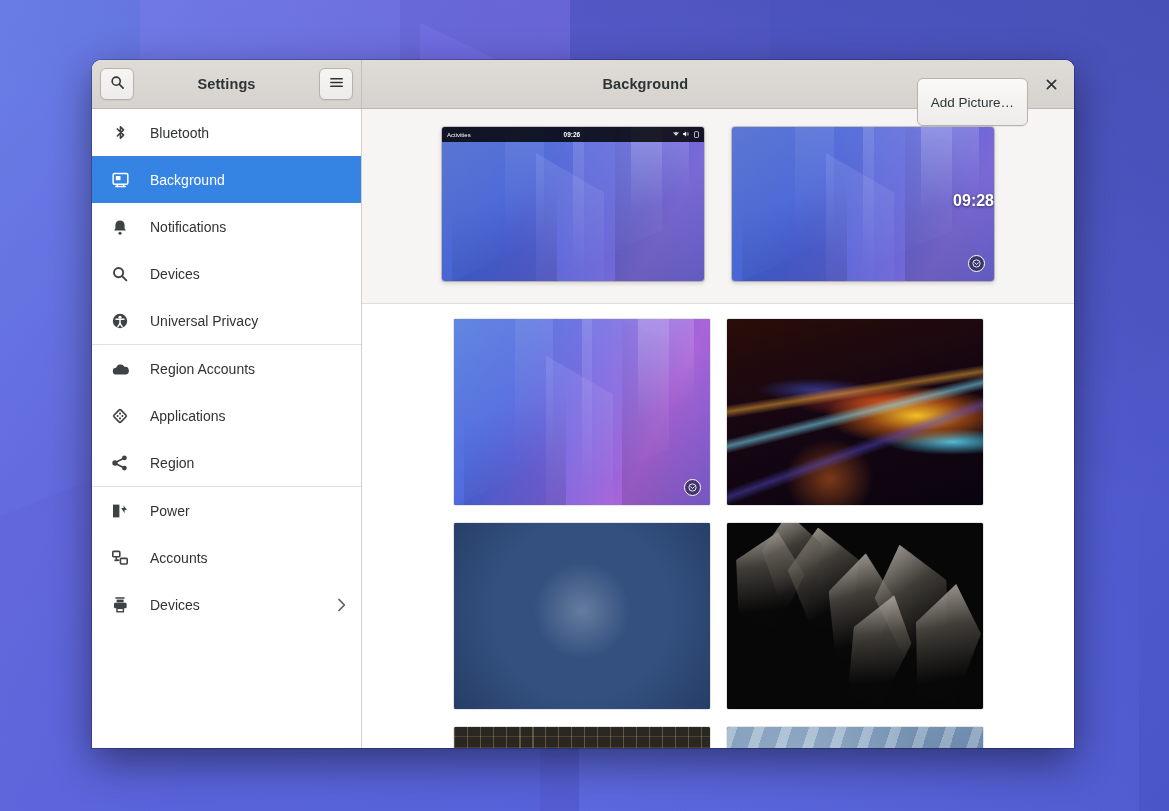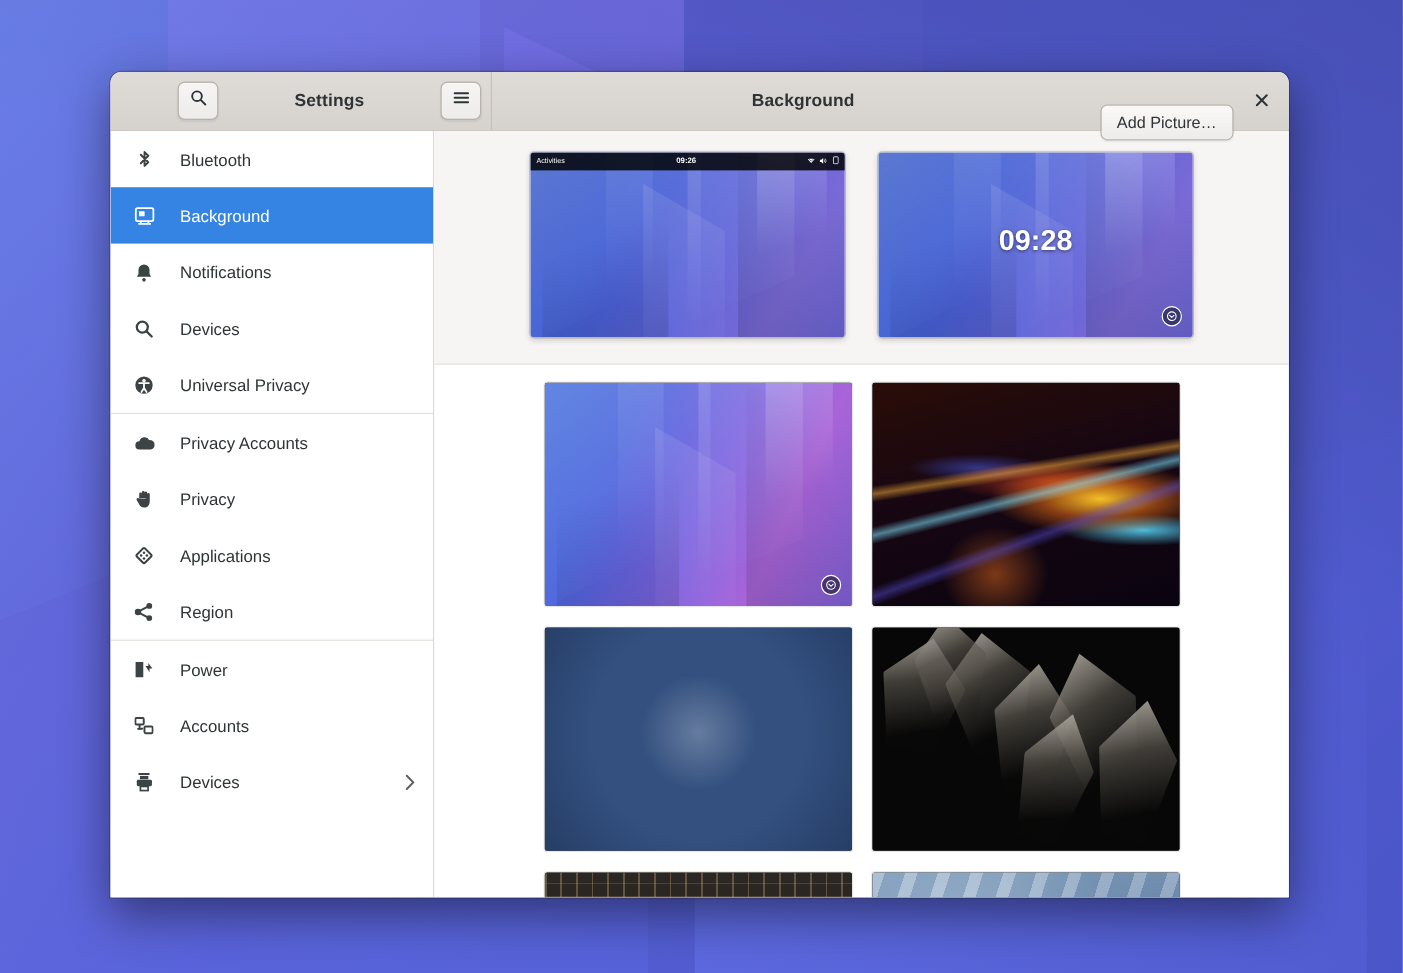--- a/index.html
+++ b/index.html
@@ -69,21 +69,20 @@
   }
 
   
   .headerbar {
     display: flex;
     height: 48px;
     min-height: 48px;
     background: linear-gradient(180deg, #dfdcd8 0%, #d6d2cd 100%);
     border-bottom: 1px solid #bfb8b0;
     align-items: center;
-    padding-left: 48px;
   }
   .hb-left {
     width: 270px;
     min-width: 270px;
     height: 100%;
     display: flex;
     align-items: center;
     padding: 0 8px;
     box-sizing: border-box;
     border-right: 1px solid #c6c0b9;
@@ -112,21 +111,21 @@
     background: linear-gradient(180deg, #f6f5f4 0%, #eeecea 100%);
     border: 1px solid #b9b2ab;
     box-shadow: 0 1px 1px rgba(0,0,0,0.06);
     display: flex;
     align-items: center;
     justify-content: center;
     cursor: pointer;
     box-sizing: border-box;
   }
   .btn-text {
-    height: 30px;
+    height: 48px;
     border-radius: 6px;
     background: linear-gradient(180deg, #faf9f8 0%, #eeecea 100%);
     border: 1px solid #b9b2ab;
     box-shadow: 0 1px 1px rgba(0,0,0,0.06);
     display: flex;
     align-items: center;
     justify-content: center;
     padding: 0 13px;
     font-size: 13.5px;
     color: #2e3436;
@@ -270,23 +269,23 @@
   }
   .tp-activities { font-size: 6px; }
   .tp-clock { flex: 1; text-align: center; font-size: 6.5px; font-weight: bold; }
   .tp-icons { display: flex; gap: 4px; align-items: center; }
 
   .lock-clock {
     position: absolute;
     left: 0; right: 0;
     top: 48%;
     transform: translateY(-50%);
-    text-align: center;
+    text-align: right;
     color: #ffffff;
-    font-size: 24px;
+    font-size: 16px;
     font-weight: bold;
     text-shadow: 0 1px 3px rgba(0,0,0,0.55);
     z-index: 3;
   }
   .badge {
     position: absolute;
     right: 9px;
     bottom: 9px;
     width: 17px;
     height: 17px;
@@ -490,29 +489,21 @@
           </span>
           <span class="sb-label">Universal Privacy</span>
         </div>
         <div class="sb-sep"></div>
         <div class="sb-item">
           <span class="sb-icon">
             <svg width="17" height="14" viewBox="0 0 17 14">
               <path d="M4.2 12.6 a3.4 3.4 0 0 1 0-6.8 a4.4 4.4 0 0 1 8.2-1 a3.4 3.4 0 0 1 1.1 7.8 Z" fill="#3d4244"></path>
             </svg>
           </span>
-          <span class="sb-label">Privacy Accounts</span>
-        </div>
-        <div class="sb-item">
-          <span class="sb-icon">
-            <svg width="14" height="16" viewBox="0 0 14 16">
-              <path d="M3 7.2 V3.6 a1.1 1.1 0 0 1 2.2 0 V7 M5.2 7 V2.2 a1.1 1.1 0 0 1 2.2 0 V7 M7.4 7 V2.6 a1.1 1.1 0 0 1 2.2 0 V7.4 M9.6 7.4 V4 a1.1 1.1 0 0 1 2.2 0 v5.4 c0 3.4-2 5.6-4.6 5.6 c-2.4 0-3.6-1.4-4.6-3.4 L1 8.8 a1.1 1.1 0 0 1 1.8-1.3 Z" fill="#3d4244"></path>
-            </svg>
-          </span>
-          <span class="sb-label">Privacy</span>
+          <span class="sb-label">Region Accounts</span>
         </div>
         <div class="sb-item">
           <span class="sb-icon">
             <svg width="16" height="16" viewBox="0 0 16 16">
               <rect x="3.2" y="3.2" width="9.6" height="9.6" rx="1.4" transform="rotate(45 8 8)" fill="none" stroke="#3d4244" stroke-width="1.7"></rect>
                 <circle cx="8" cy="5.6" r="1.05" fill="#3d4244"></circle>
               <circle cx="8" cy="10.4" r="1.05" fill="#3d4244"></circle>
                 <circle cx="5.6" cy="8" r="1.05" fill="#3d4244"></circle>
               <circle cx="10.4" cy="8" r="1.05" fill="#3d4244"></circle>
             </svg>

